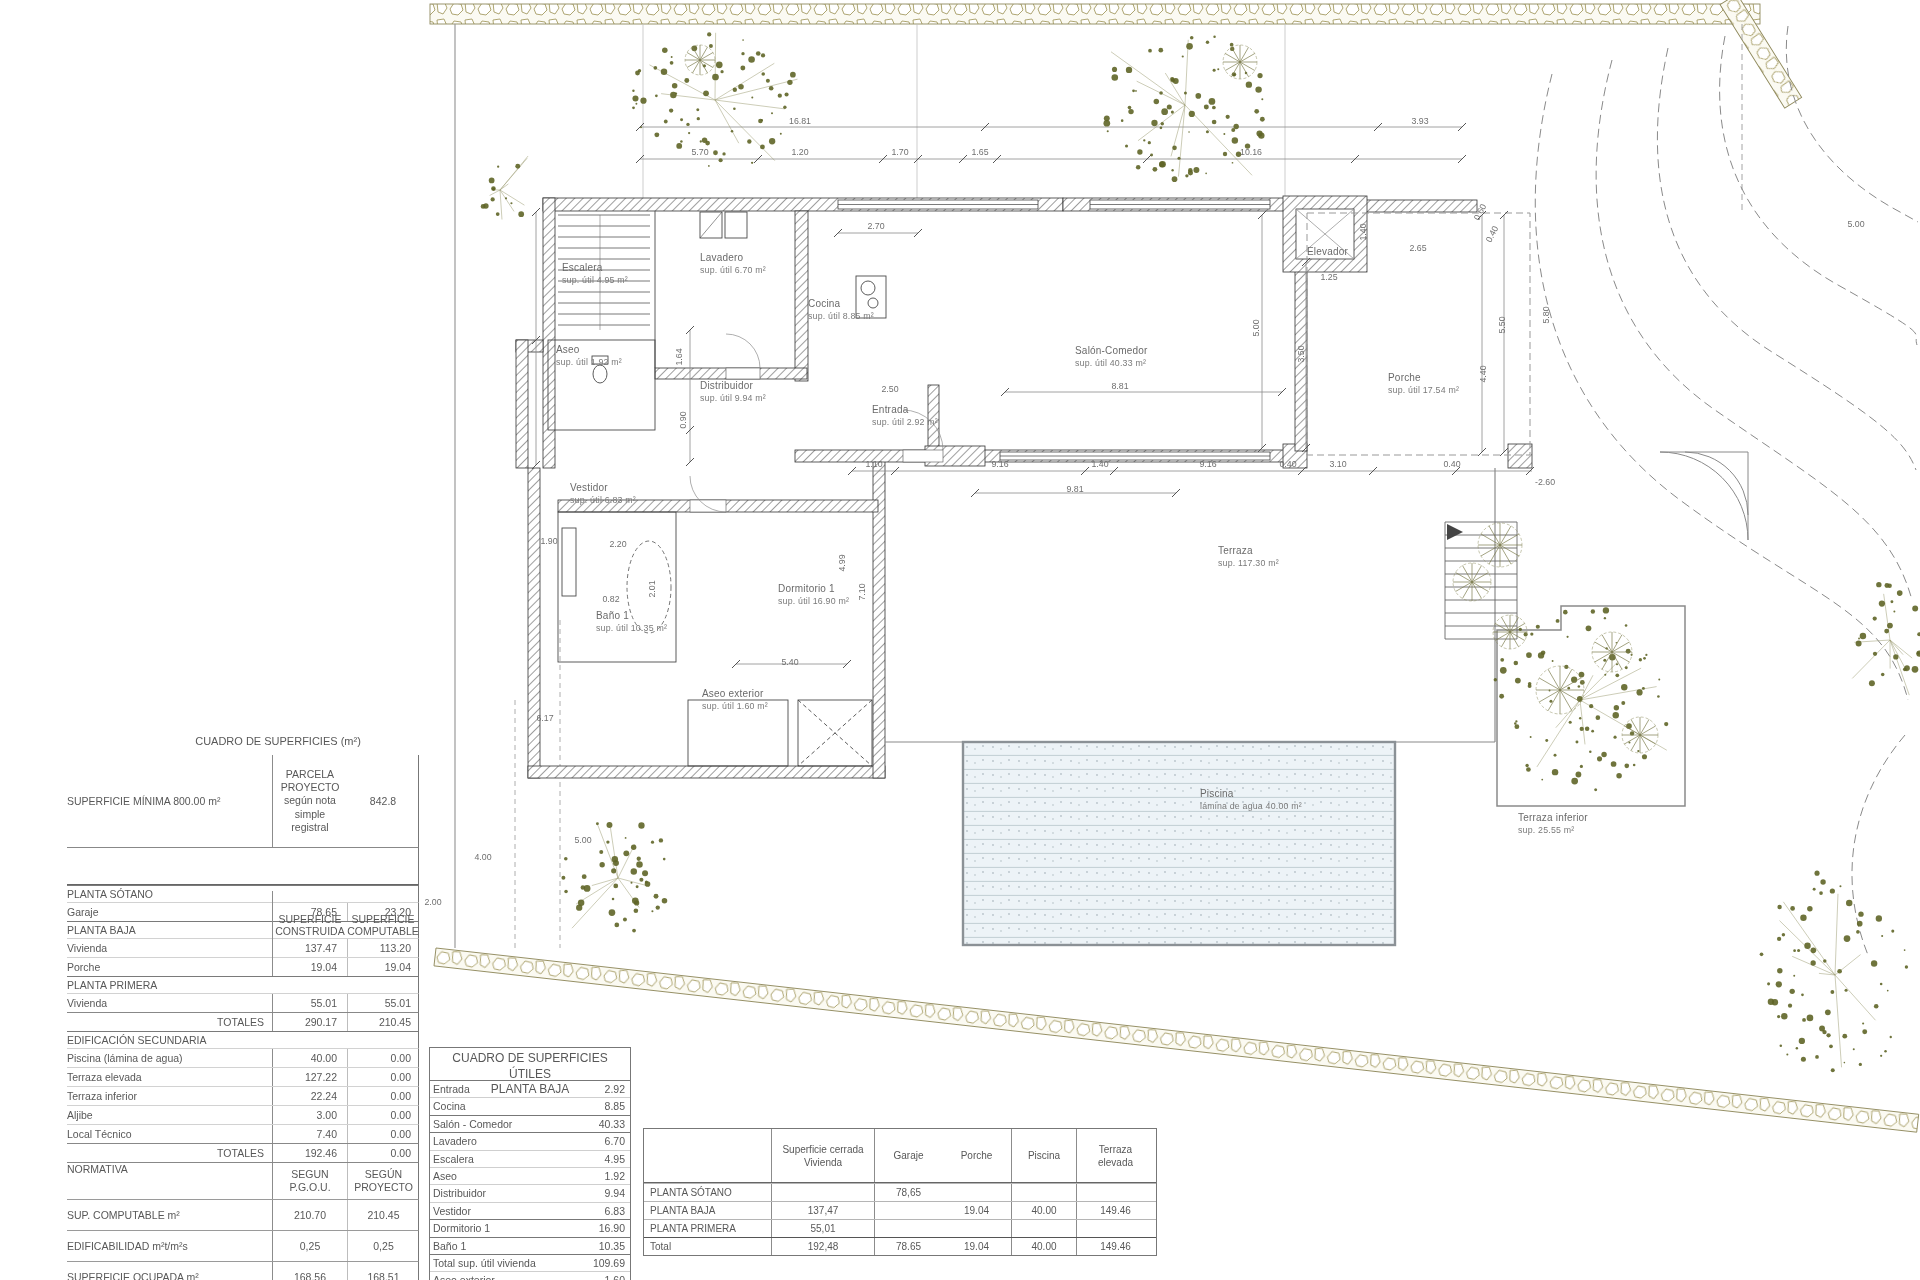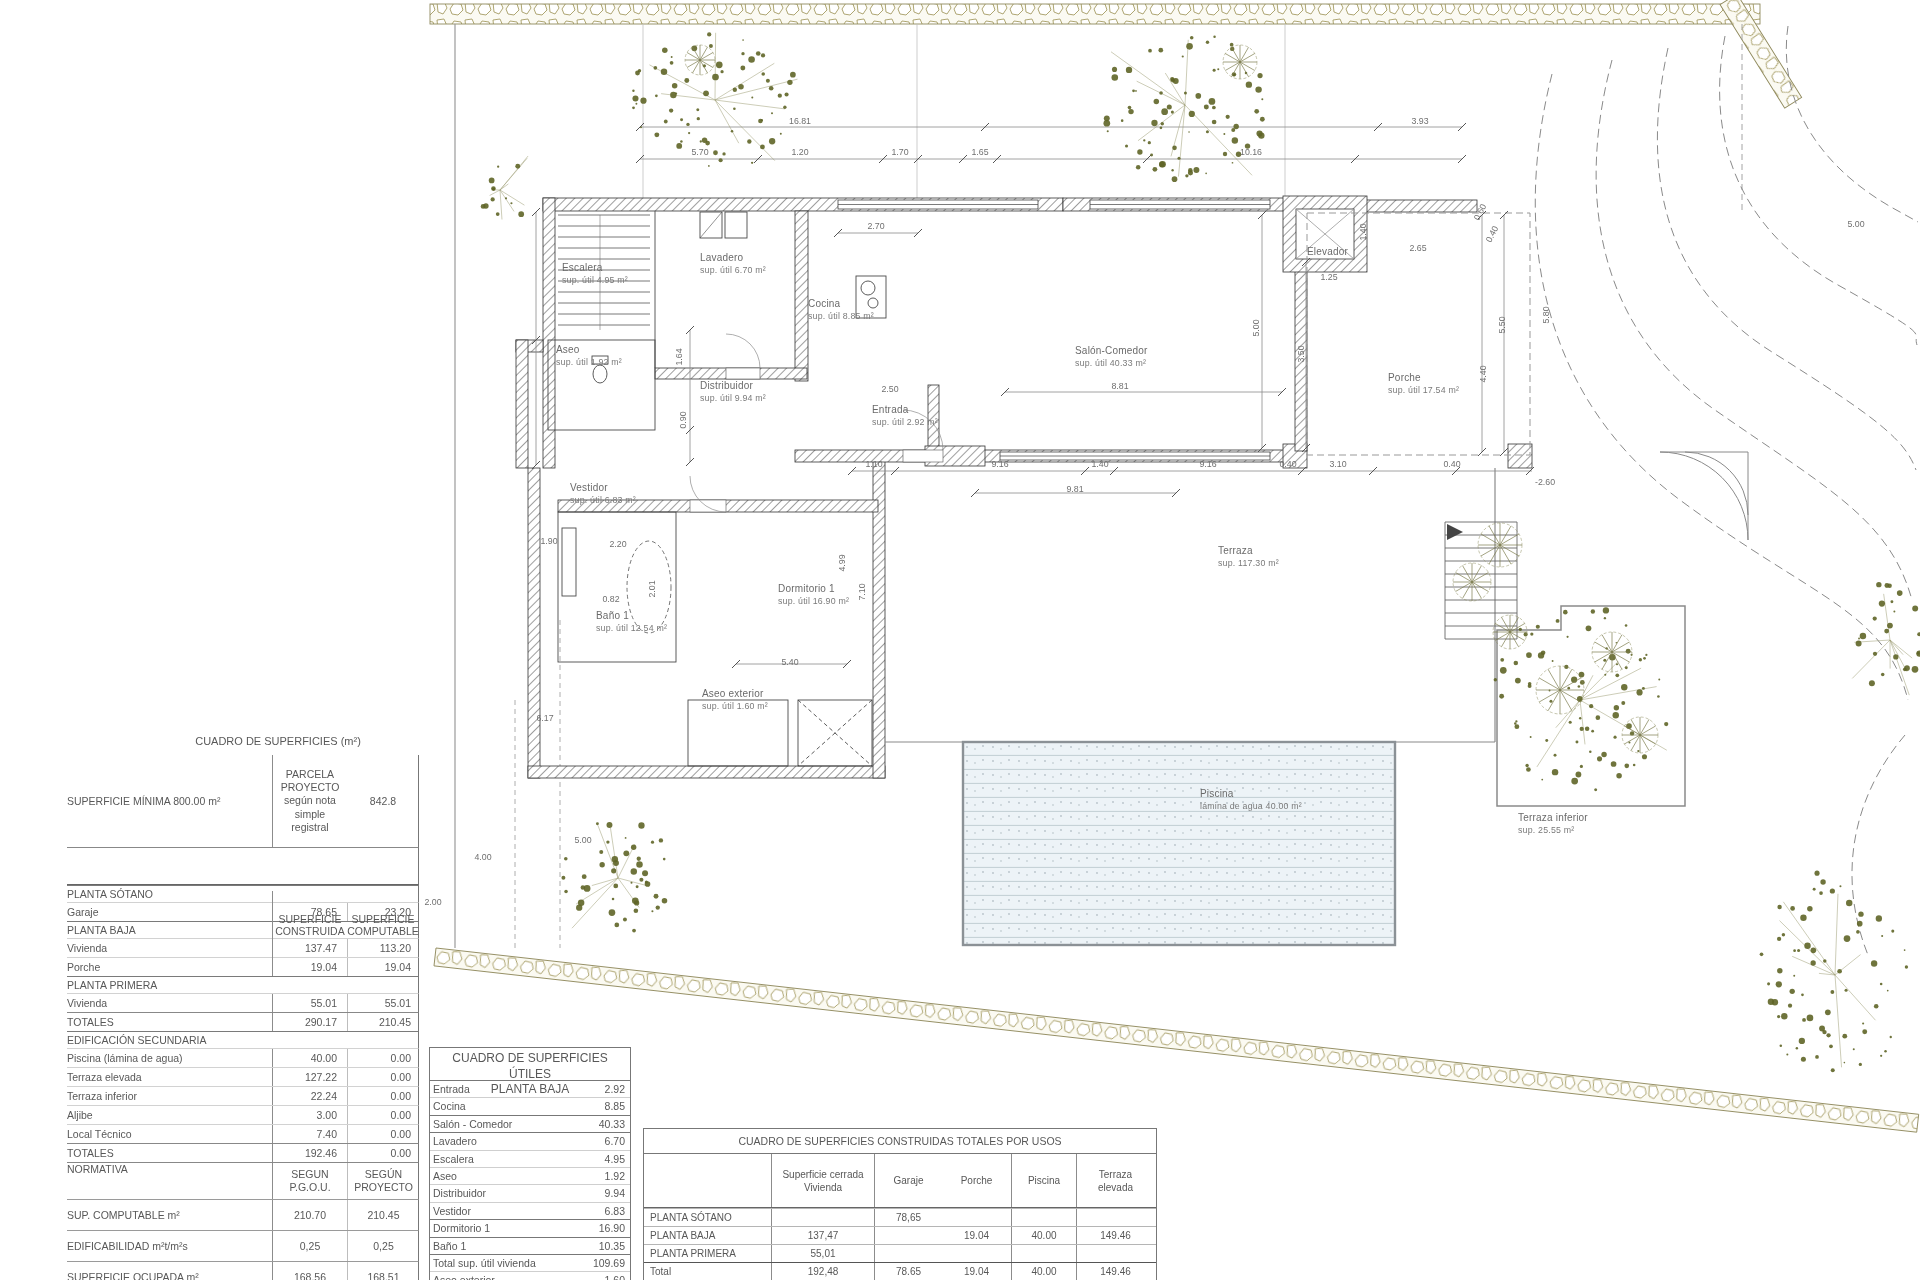--- a/index.html
+++ b/index.html
@@ -29,21 +29,21 @@
   #t1-rows .row{display:grid;grid-template-columns:205px 75px 72px;border-right:1px solid #777;}
   #t1-rows .sec{display:block;height:16px;line-height:16px;border-top:1px solid #7a7a7a;border-right:1px solid #777;}
   #t1-rows .data{height:18px;line-height:18px;border-top:1px solid #d2d2d2;}
   #t1-rows .total{height:18px;line-height:18px;border-top:1px solid #888;}
   #t1-rows .norm{height:36px;border-top:1px solid #888;}
   #t1-rows .data2{height:30px;line-height:30px;border-top:1px solid #9a9a9a;}
   #t1-rows .c1{border-left:1px solid #8c8c8c;text-align:right;padding-right:10px;}
   #t1-rows .c2{border-left:1px solid #bdbdbd;text-align:right;padding-right:8px;}
   #t1-rows .norm .c1,#t1-rows .norm .c2,#t1-rows .data2 .c1,#t1-rows .data2 .c2{
       text-align:center;padding-right:0;white-space:pre-line;display:flex;align-items:center;justify-content:center;line-height:1.2;}
-  #t1-rows .total .c0{text-align:left;padding-right:8px;}
+  #t1-rows .total .c0{text-align:right;padding-right:8px;}
   
   #tbl-utiles{left:429px;top:1047px;width:200px;border:1px solid #777;}
   #tbl-utiles .t-title{white-space:pre-line;text-align:center;font-size:12px;line-height:1.3;padding-top:3px;height:29px;border-bottom:1px solid #777;}
   #t2-rows .row{display:grid;grid-template-columns:132px 60px;height:16.4px;line-height:16.4px;padding:0 3px;}
   #t2-rows .row .v{text-align:right;}
   
   #tbl-usos{left:643px;top:1128px;width:512px;border:1px solid #777;font-size:10px;}
   #tbl-usos .t-title{text-align:center;height:24px;line-height:24px;border-bottom:1px solid #777;font-size:10.5px;}
   .t3-grid{display:grid;grid-template-columns:127px 103px 68px 69px 65px 78px;}
   .t3-head{height:53px;border-bottom:1px solid #666;}
@@ -866,21 +866,21 @@
     <div class="room" style="left: 1388px; top: 372px;">
       <div class="rn">Porche</div>
       <div class="rs">sup. útil 17.54 m²</div>
     </div>
     <div class="room" style="left: 570px; top: 482px;">
       <div class="rn">Vestidor</div>
       <div class="rs">sup. útil 6.83 m²</div>
     </div>
     <div class="room" style="left: 596px; top: 610px;">
       <div class="rn">Baño 1</div>
-      <div class="rs">sup. útil 12.54 m²</div>
+      <div class="rs">sup. útil 10.35 m²</div>
     </div>
     <div class="room" style="left: 778px; top: 583px;">
       <div class="rn">Dormitorio 1</div>
       <div class="rs">sup. útil 16.90 m²</div>
     </div>
     <div class="room" style="left: 702px; top: 688px;">
       <div class="rn">Aseo exterior</div>
       <div class="rs">sup. útil 1.60 m²</div>
     </div>
     <div class="room" style="left: 1218px; top: 545px;">
@@ -1092,21 +1092,20 @@
         <div class="v">109.69</div>
       </div>
       <div class="row" style="border-top: 1px solid rgb(207, 207, 207);">
         <div>Aseo exterior</div>
         <div class="v">1.60</div>
       </div>
     </div>
 </div>
 
 <div class="tbl" id="tbl-usos">
-  <div class="t-title">CUADRO DE SUPERFICIES CONSTRUIDAS TOTALES POR USOS</div>
   <div class="t3-grid t3-head">
     <div class="nb"></div>
     <div class="b">Superficie cerrada
 Vivienda</div>
     <div class="b">Garaje</div>
     <div class="nb">Porche</div>
     <div class="b">Piscina</div>
     <div class="b">Terraza
 elevada</div>
   </div>

